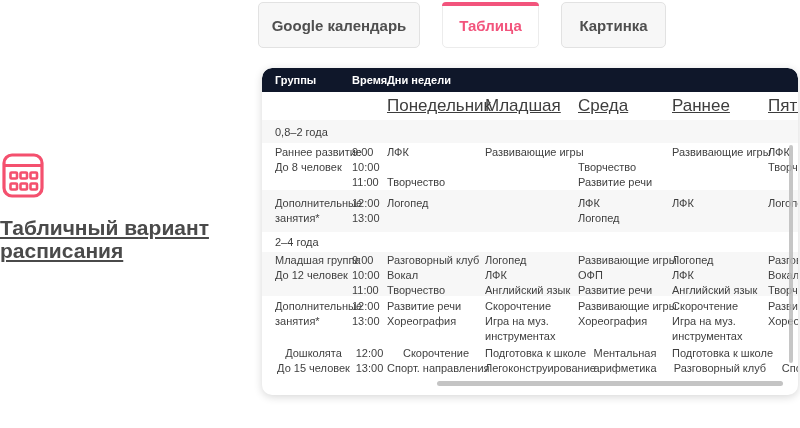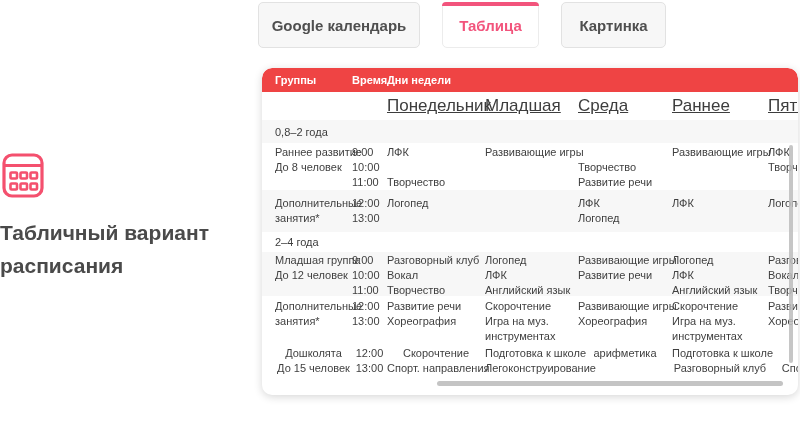--- a/index.html
+++ b/index.html
@@ -2,38 +2,38 @@
 <html><head>
 <meta charset="utf-8">
 <style>
   html,body{margin:0;padding:0;background:#ffffff;width:800px;height:428px;overflow:hidden;
     font-family:"Liberation Sans",sans-serif;-webkit-font-smoothing:antialiased;}
   .page{position:relative;width:800px;height:428px;}
 
   
   .cal-icon{position:absolute;left:2px;top:152px;width:42px;height:46px;}
   .caption{position:absolute;left:0;top:216px;width:240px;font-size:21px;font-weight:bold;
-    color:#4a4a4a;line-height:33px;}
+    color:#4a4a4a;line-height:23px;text-decoration:underline;}
 
   
   .tabs{position:absolute;left:258px;top:2px;display:flex;gap:22px;}
   .tab{box-sizing:border-box;height:46px;border:1px solid #e2e2e2;border-radius:5px;
     background:#f7f7f7;display:flex;align-items:center;justify-content:center;
     font-size:15px;font-weight:bold;color:#4f4f4f;cursor:pointer;position:relative;}
   .tab.t1{width:162px}.tab.t2{width:97px}.tab.t3{width:105px}
   .tab.active{background:#ffffff;border-color:#ececec;color:#f2547c;}
   .tab.active .topbar{position:absolute;top:-1px;left:-1px;right:-1px;height:4px;
     background:#f2547c;border-radius:5px 5px 0 0;}
 
   
   .card{position:absolute;left:262px;top:68px;width:536px;height:327px;background:#fff;
     border-radius:10px;box-shadow:0 2px 8px rgba(0,0,0,.16);overflow:hidden;}
   .grid{display:grid;grid-template-columns:77px 35px 98px 93px 94px 96px 130px;
     padding-left:13px;box-sizing:border-box;}
-  .phead{background:#ef4444;height:24px;align-items:center;color:#fff;font-size:11px;
+  .phead{background:#0f172a;height:24px;align-items:center;color:#fff;font-size:11px;
     font-weight:bold;border-radius:10px 10px 0 0;}
   .phead span{white-space:nowrap}
   .dayshead{height:28px;align-items:center;font-size:17px;color:#3d3d3d;text-decoration:underline;}
   .dayshead div{white-space:nowrap}
   .section-row{display:flex;align-items:center;padding-left:13px;font-size:11px;
     color:#3d3d3d;box-sizing:border-box;white-space:nowrap;}
   .data-row{box-sizing:border-box;}
   .cell{font-size:11px;color:#3f3f3f;}
   .line{height:15px;line-height:15px;white-space:nowrap;overflow:visible;}
   .stripe{background:#f7f7f7;}
@@ -166,20 +166,21 @@
             <div class="line">Вокал</div>
             <div class="line">Творчество</div>
           </div>
           <div class="cell">
             <div class="line">Логопед</div>
             <div class="line">ЛФК</div>
             <div class="line">Английский язык</div>
           </div>
           <div class="cell">
             <div class="line">Развивающие игры</div>
+            <div class="line">ОФП</div>
             <div class="line">Развитие речи</div>
           </div>
           <div class="cell">
             <div class="line">Логопед</div>
             <div class="line">ЛФК</div>
             <div class="line">Английский язык</div>
           </div>
           <div class="cell">
             <div class="line">Разговорный клуб</div>
             <div class="line">Вокал</div>
@@ -229,20 +230,21 @@
           </div>
           <div class="cell">
             <div class="line">Скорочтение</div>
             <div class="line">Спорт. направления</div>
           </div>
           <div class="cell">
             <div class="line">Подготовка к школе</div>
             <div class="line">Легоконструирование</div>
           </div>
           <div class="cell">
+            <div class="line">Ментальная</div>
             <div class="line">арифметика</div>
           </div>
           <div class="cell">
             <div class="line">Подготовка к школе</div>
             <div class="line">Разговорный клуб</div>
           </div>
           <div class="cell">
             <div class="line">Скорочтение</div>
             <div class="line">Спорт. направления</div>
           </div>

